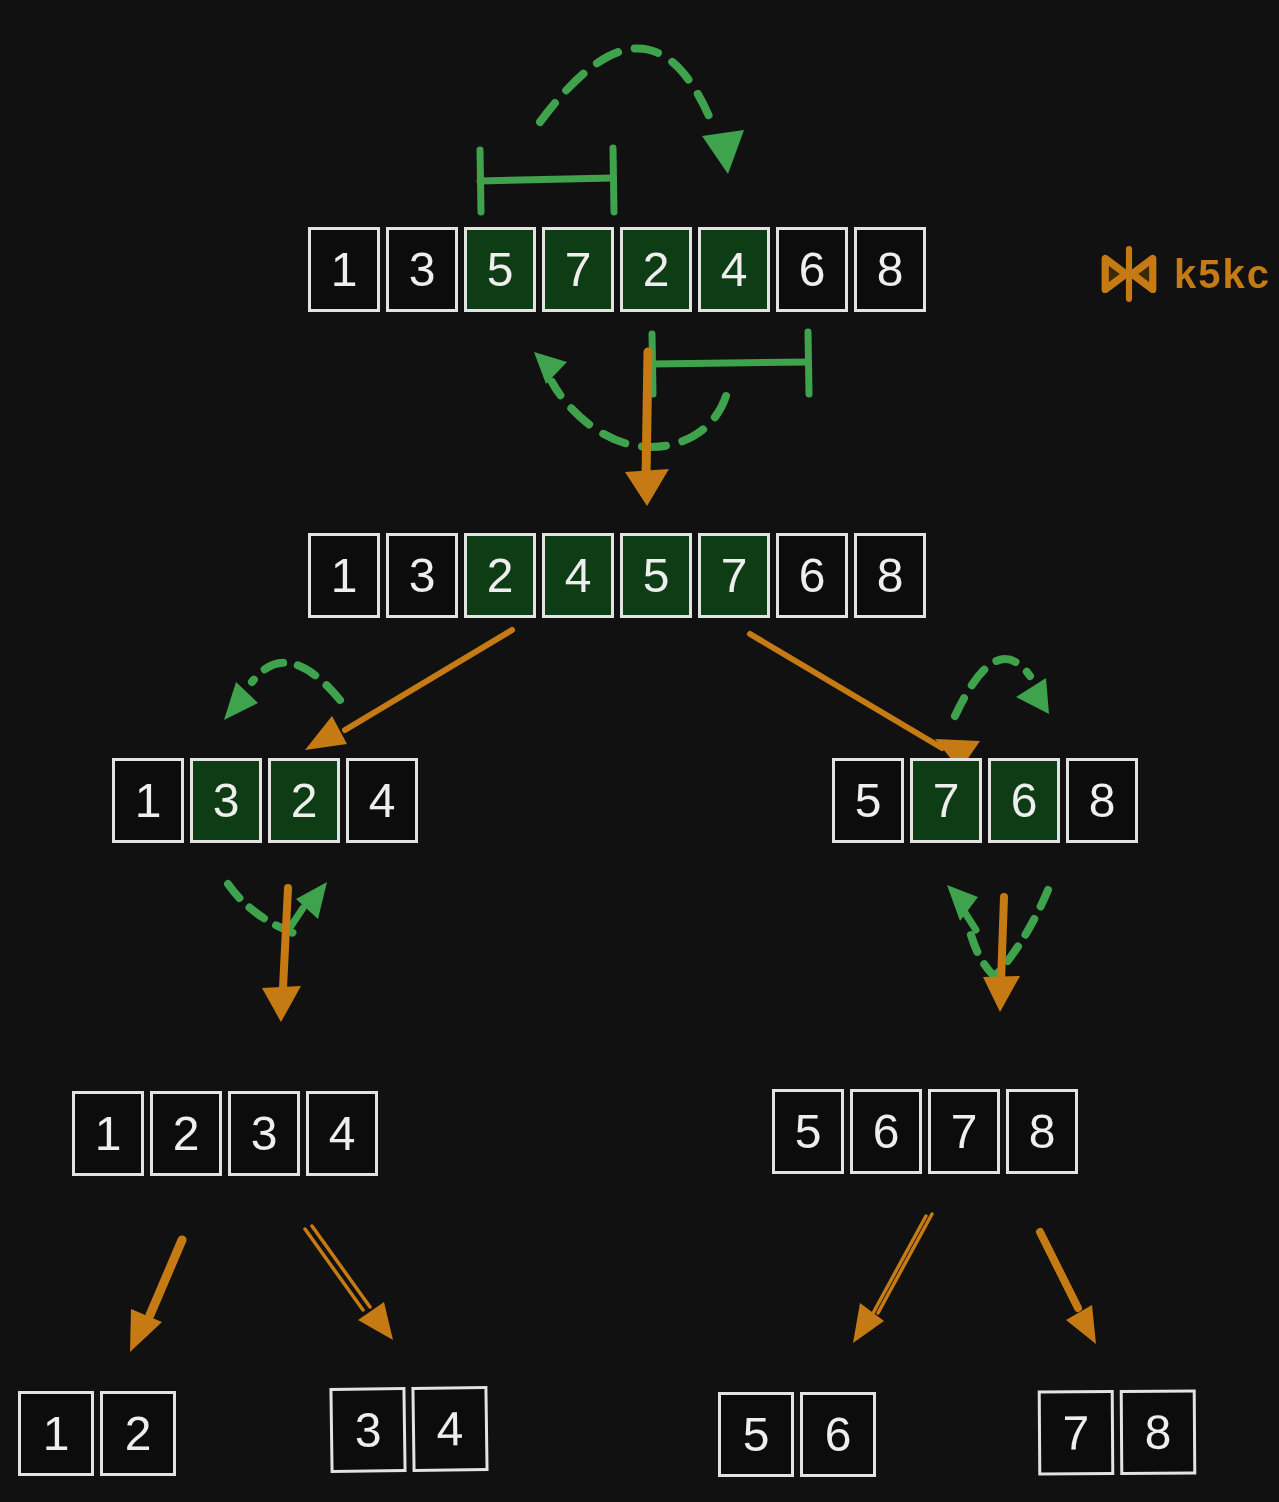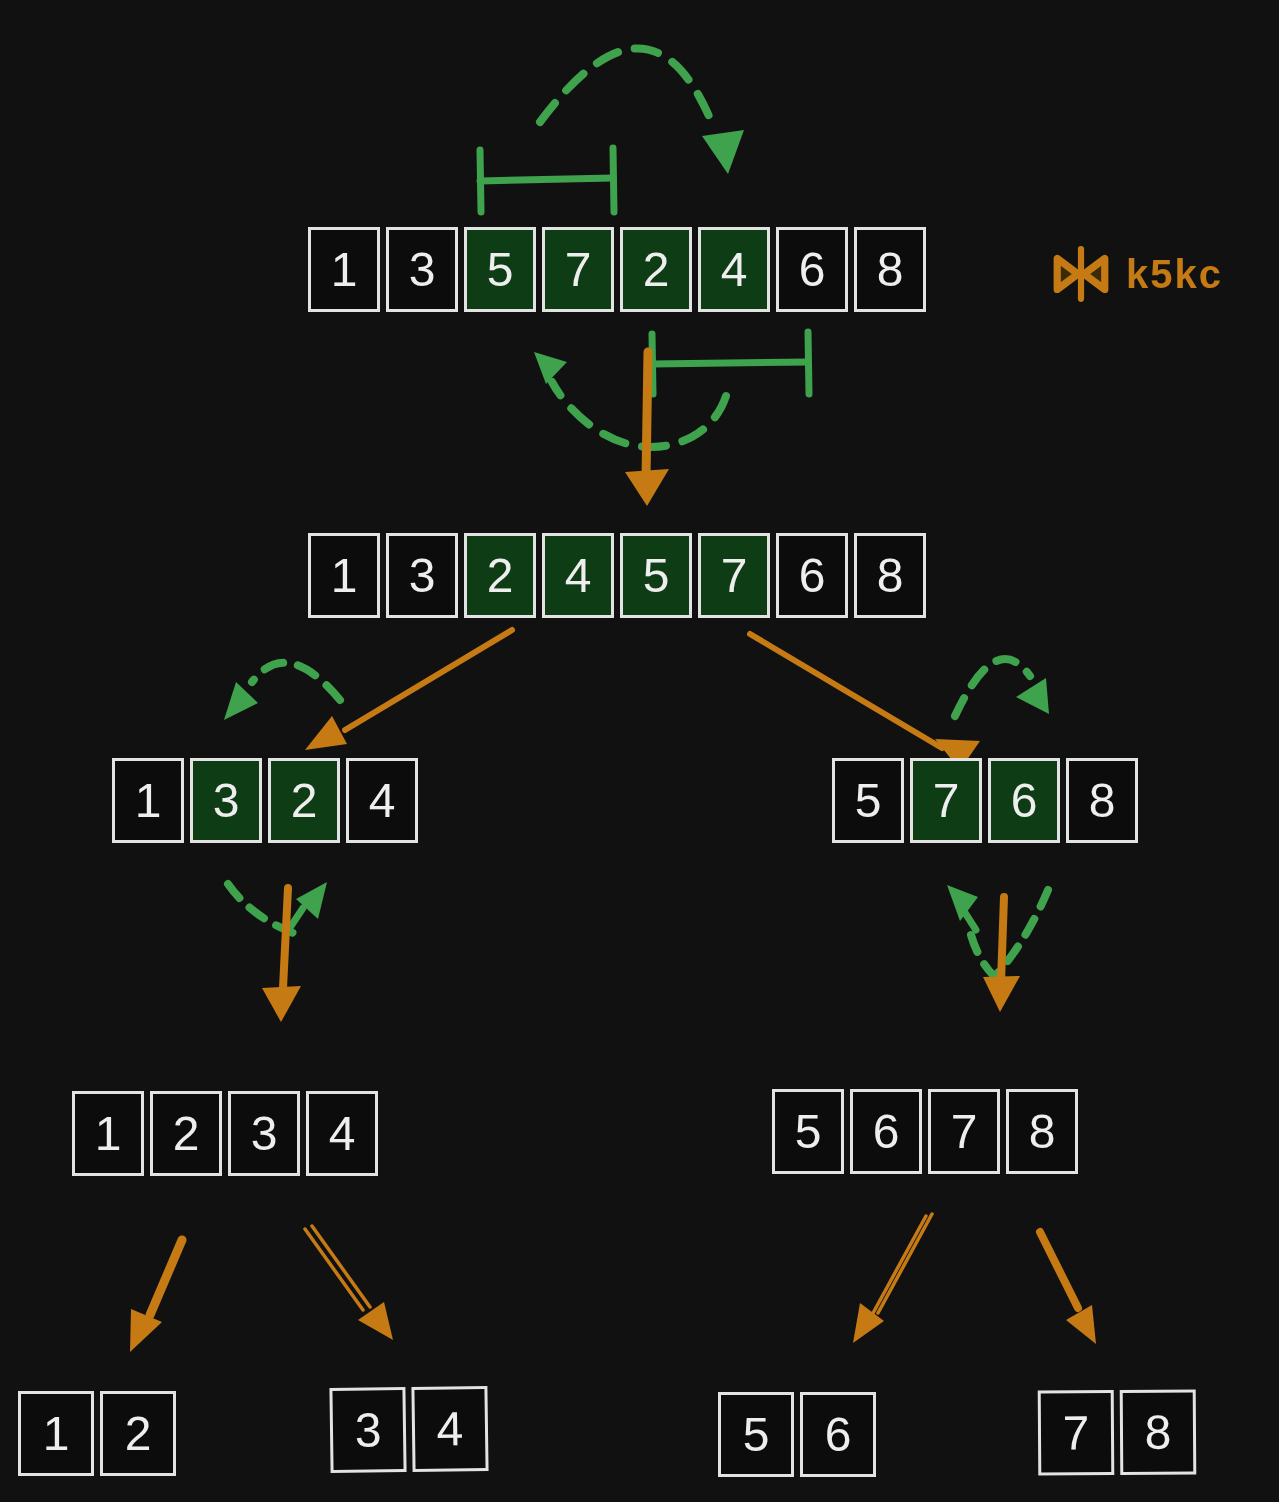--- a/index.html
+++ b/index.html
@@ -51,21 +51,21 @@
   #array-pair56{left:718px;top:1392px;}
   #array-pair78{left:1038px;top:1390px;transform:rotate(-0.4deg);}
   
   .gs{stroke:var(--green);stroke-width:7;stroke-linecap:round;fill:none;}
   .gdash{stroke:var(--green);stroke-width:8;stroke-linecap:round;fill:none;stroke-dasharray:24 17;}
   .gfill{fill:var(--green);stroke:none;}
   .os{stroke:var(--orange);stroke-linecap:round;fill:none;}
   .ofill{fill:var(--orange);stroke:none;}
   
   .watermark{
-    position:absolute;left:1050px;top:246px;
+    position:absolute;left:1098px;top:246px;
     display:flex;align-items:center;gap:14px;
   }
   .watermark-text{
     color:var(--orange);
     font-size:40px;
     font-weight:bold;
     letter-spacing:2px;
   }
 </style>
 </head>

